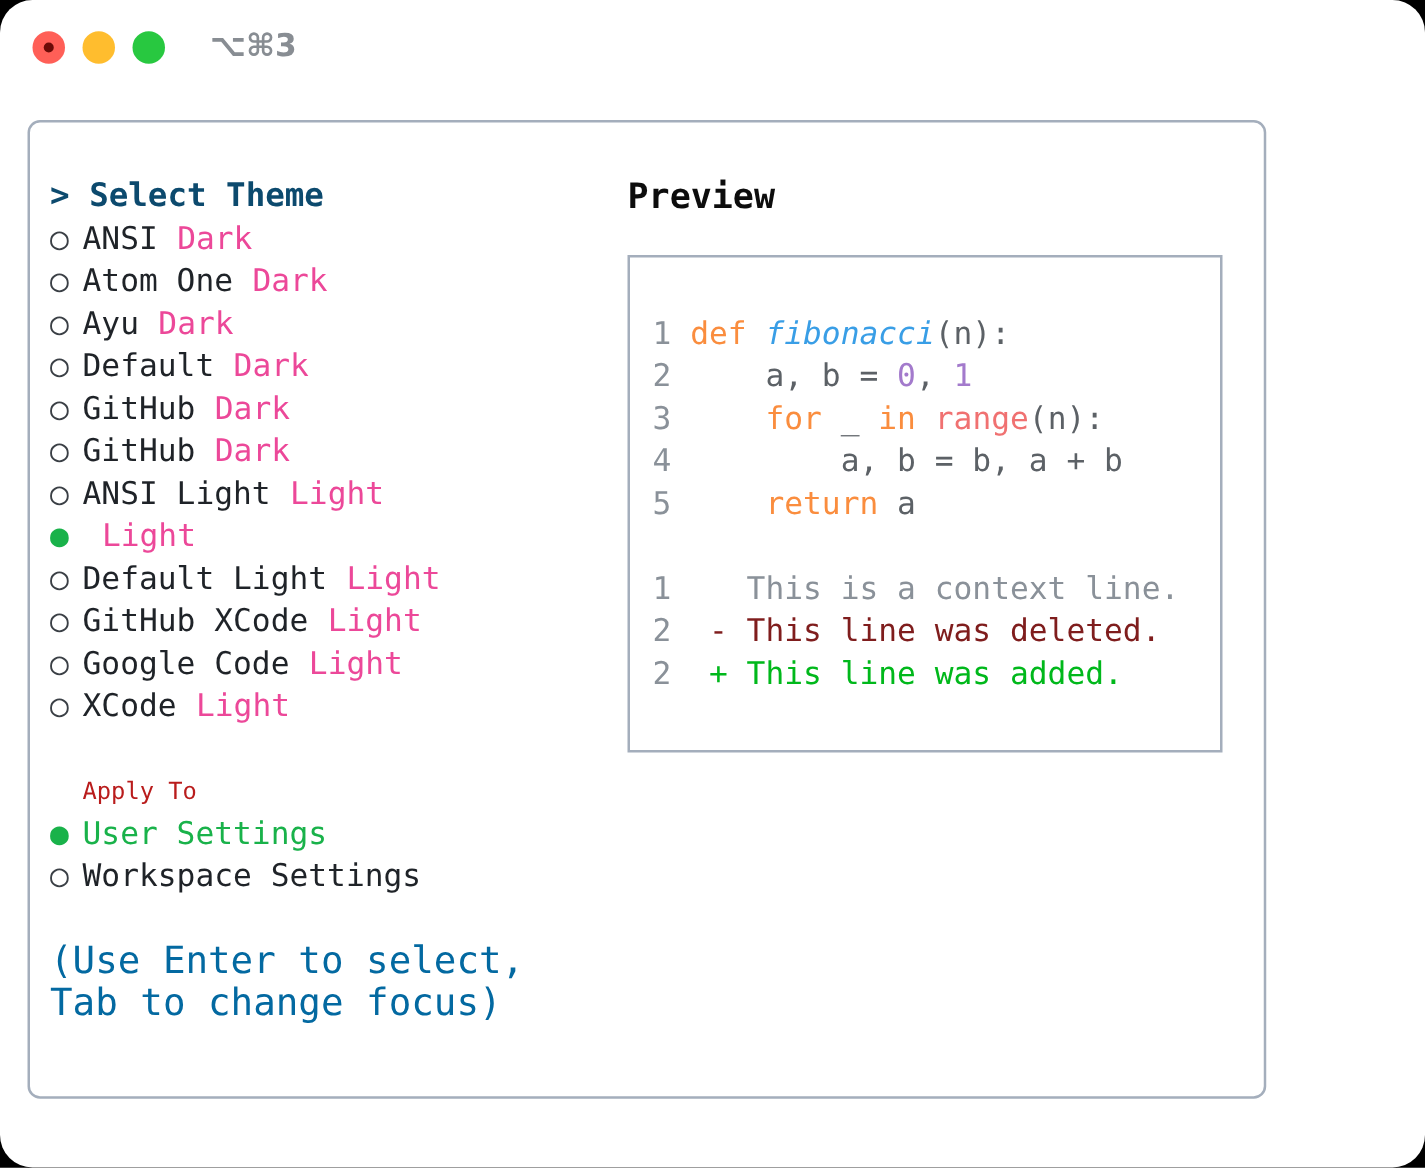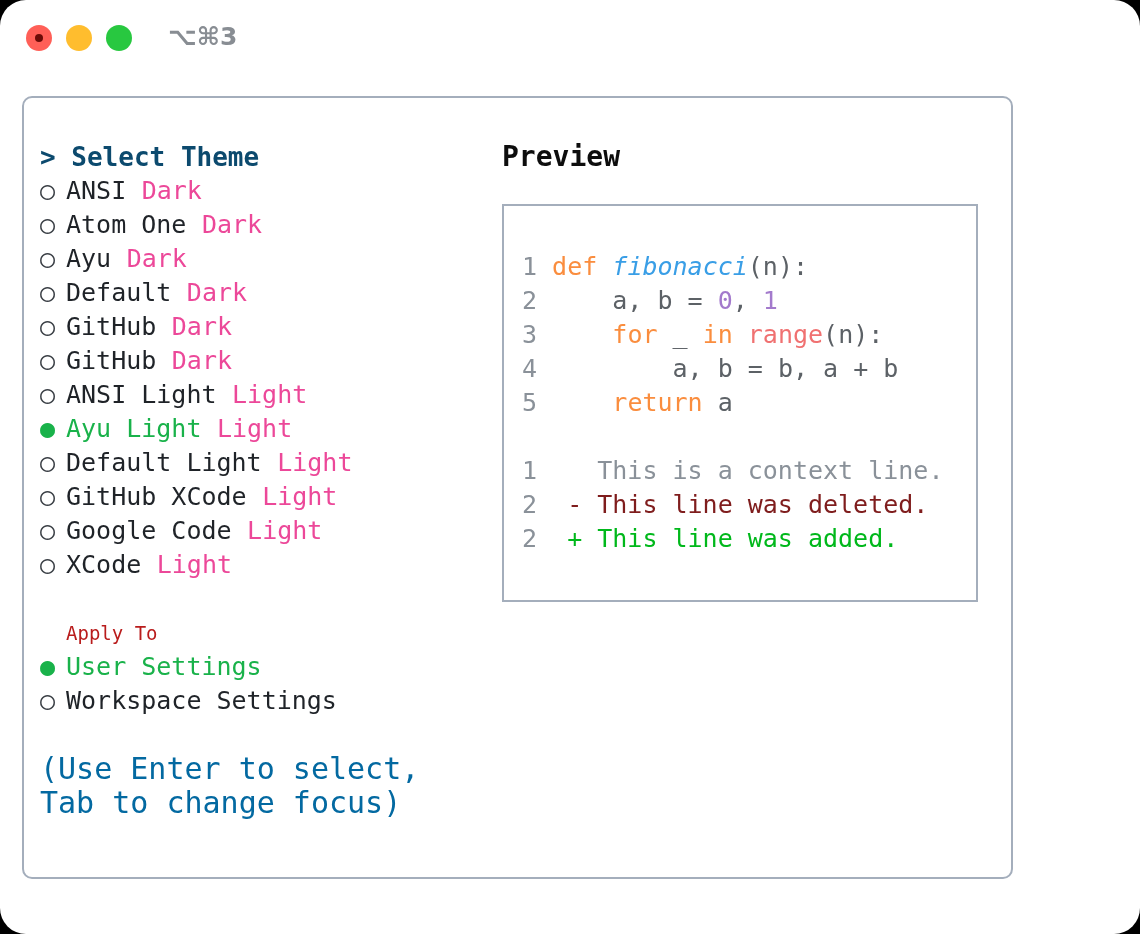--- a/index.html
+++ b/index.html
@@ -219,21 +219,21 @@
         <div class="section-header">&gt; Select Theme</div>
 
         <div id="theme-list">
             <div class="opt-row"><span class="marker off">○</span><span class="opt-label">ANSI</span><span class="opt-tag">Dark</span></div>
             <div class="opt-row"><span class="marker off">○</span><span class="opt-label">Atom One</span><span class="opt-tag">Dark</span></div>
             <div class="opt-row"><span class="marker off">○</span><span class="opt-label">Ayu</span><span class="opt-tag">Dark</span></div>
             <div class="opt-row"><span class="marker off">○</span><span class="opt-label">Default</span><span class="opt-tag">Dark</span></div>
             <div class="opt-row"><span class="marker off">○</span><span class="opt-label">GitHub</span><span class="opt-tag">Dark</span></div>
             <div class="opt-row"><span class="marker off">○</span><span class="opt-label">GitHub</span><span class="opt-tag">Dark</span></div>
             <div class="opt-row"><span class="marker off">○</span><span class="opt-label">ANSI Light</span><span class="opt-tag">Light</span></div>
-            <div class="opt-row"><span class="marker on">●</span><span class="opt-label sel">Ayu Light</span><span class="opt-tag">Light</span></div>
+            <div class="opt-row"><span class="marker on">●</span><span class="opt-tag">Light</span></div>
             <div class="opt-row"><span class="marker off">○</span><span class="opt-label">Default Light</span><span class="opt-tag">Light</span></div>
             <div class="opt-row"><span class="marker off">○</span><span class="opt-label">GitHub XCode</span><span class="opt-tag">Light</span></div>
             <div class="opt-row"><span class="marker off">○</span><span class="opt-label">Google Code</span><span class="opt-tag">Light</span></div>
             <div class="opt-row"><span class="marker off">○</span><span class="opt-label">XCode</span><span class="opt-tag">Light</span></div>
           </div>
 
         <div class="group-gap"></div>
 
         <div class="subheader">Apply To</div>
 

